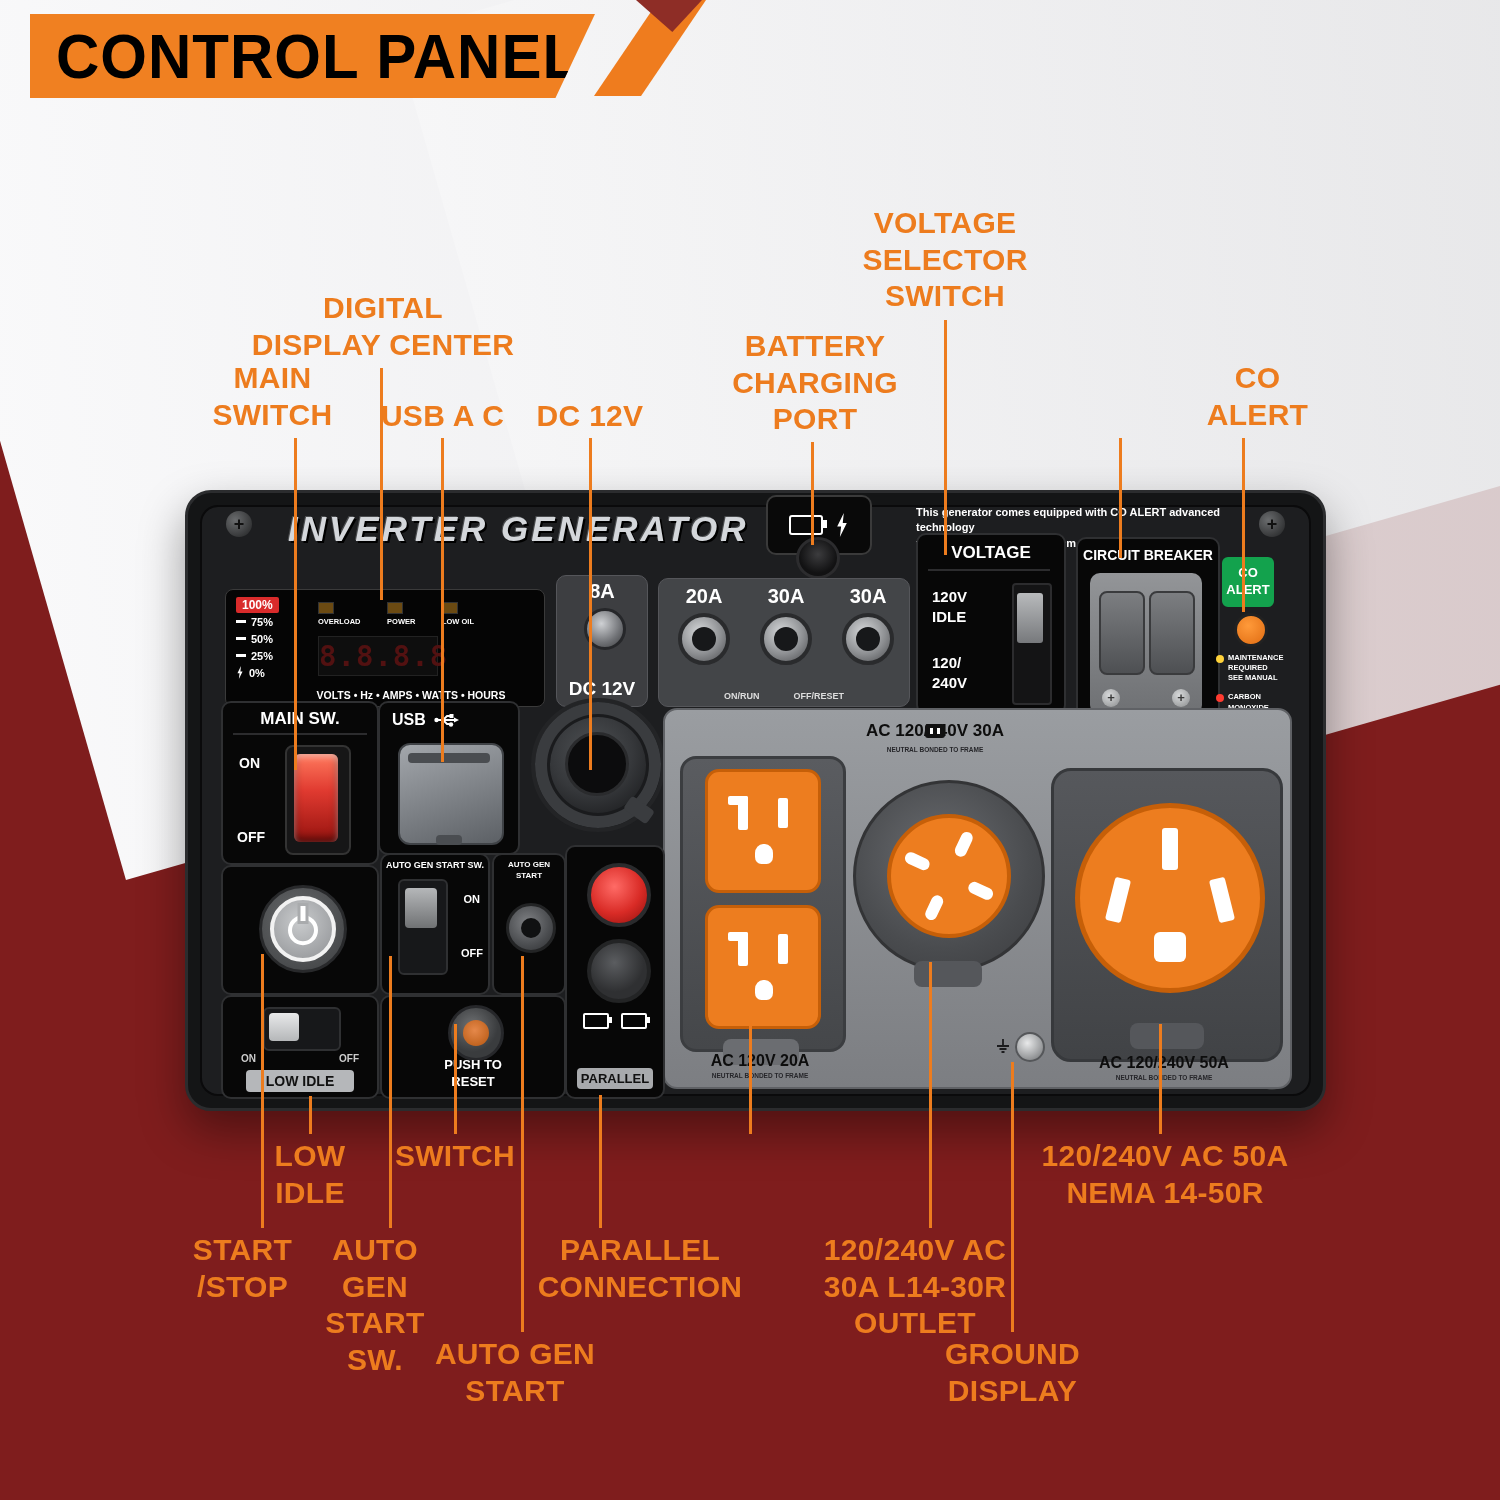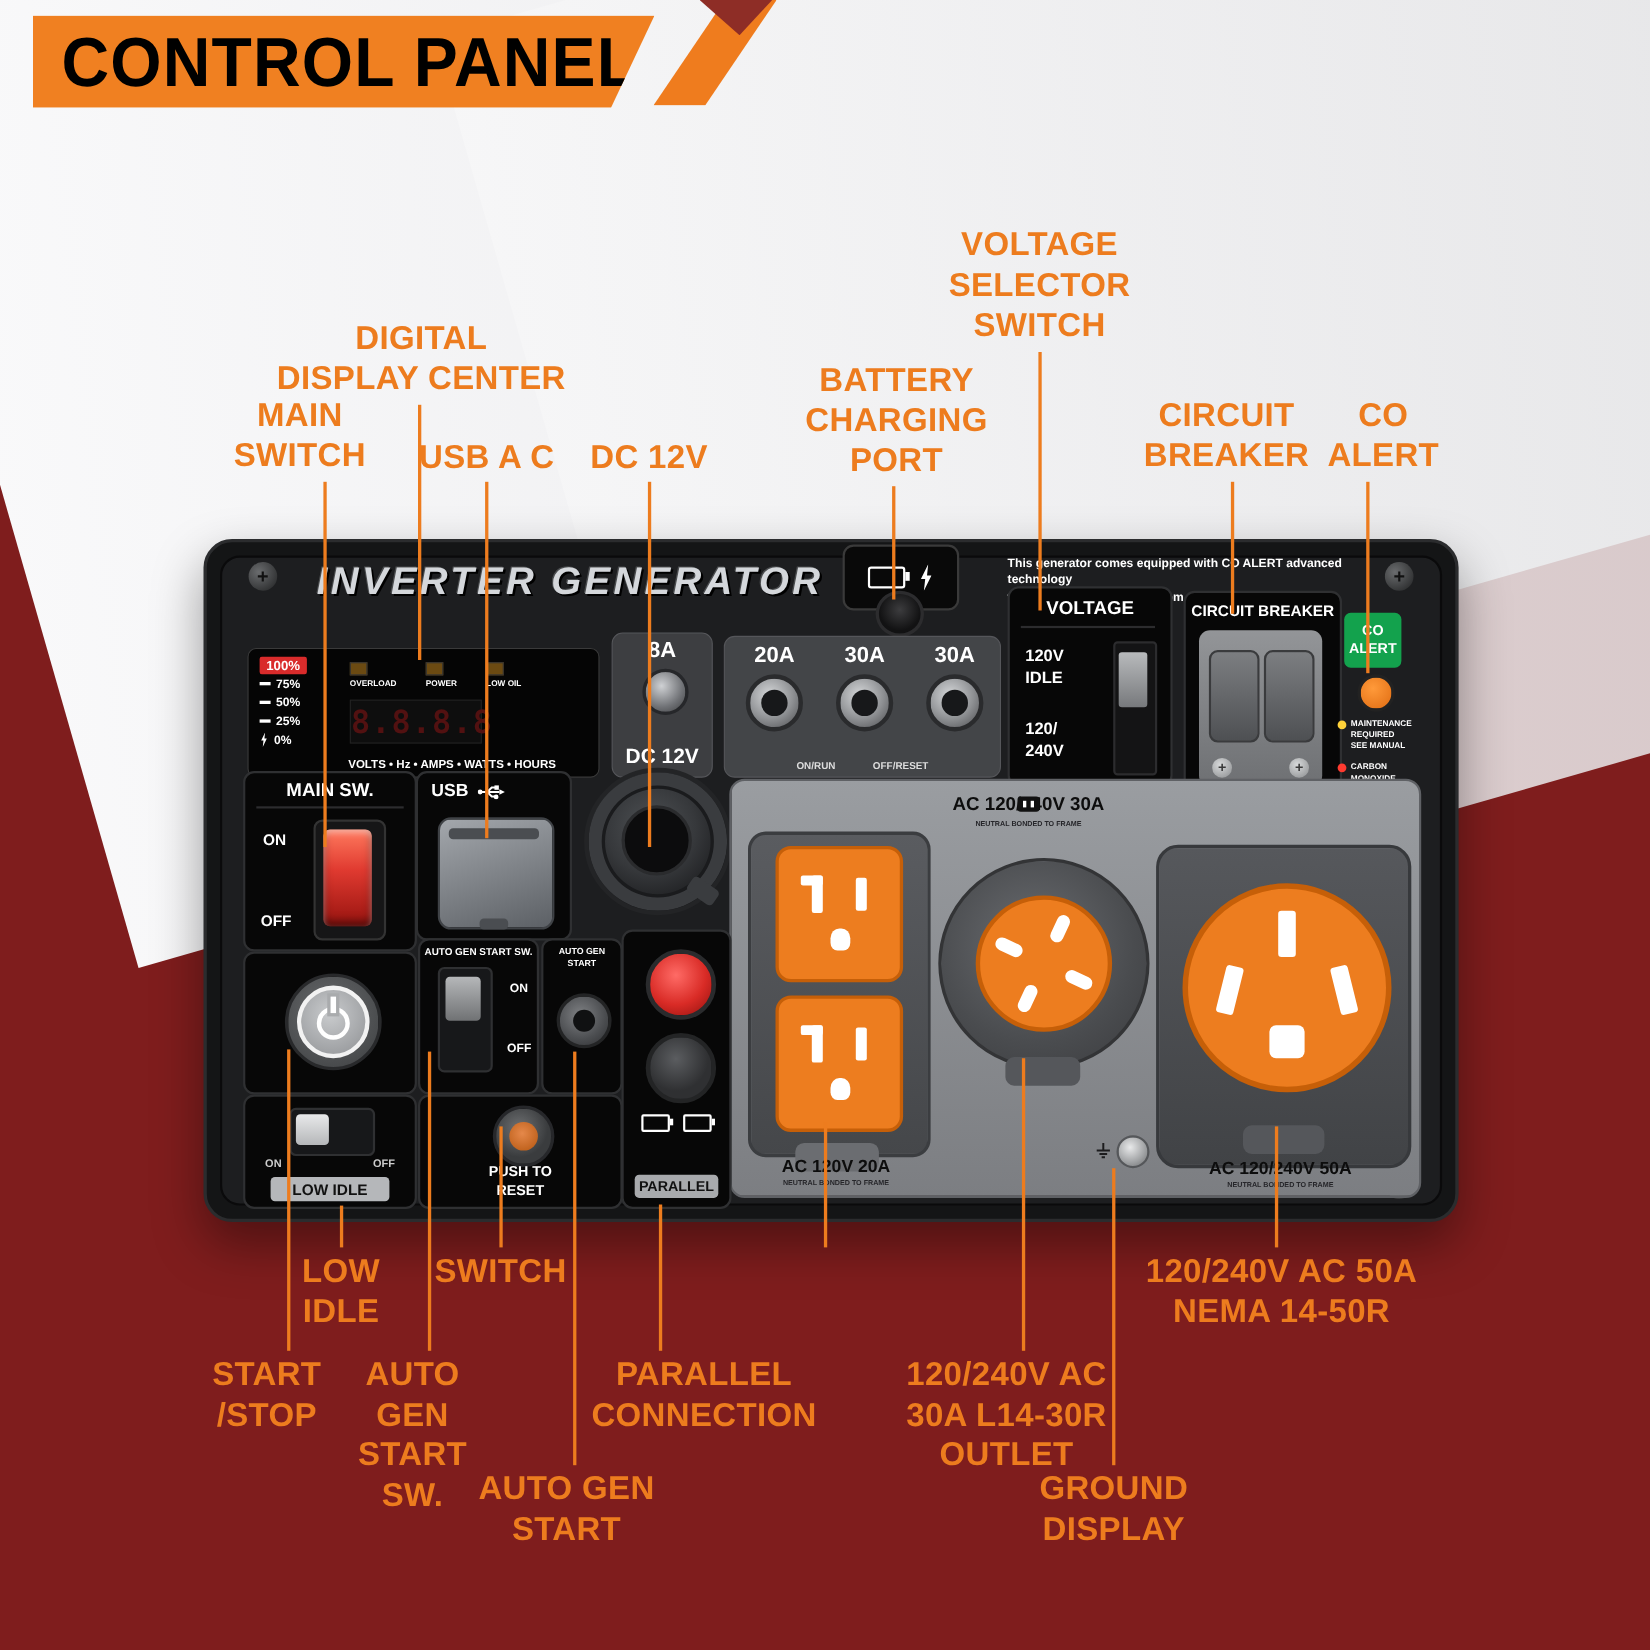--- a/index.html
+++ b/index.html
@@ -323,22 +323,20 @@
   <div class="callout c3">DC 12V</div>
   <div class="lead l3"></div>
   <div class="callout c4">BATTERY
 CHARGING
 PORT</div>
   <div class="lead l4"></div>
   <div class="callout c5">VOLTAGE
 SELECTOR
 SWITCH</div>
   <div class="lead l5"></div>
-  <div class="callout c6">CIRCUIT
-BREAKER</div>
   <div class="lead l6"></div>
   <div class="callout c7">CO
 ALERT</div>
   <div class="lead l7"></div>
   <div class="callout c8">LOW
 IDLE</div>
   <div class="lead l8"></div>
   <div class="callout c9">SWITCH</div>
   <div class="lead l9"></div>
   <div class="callout c10">START

